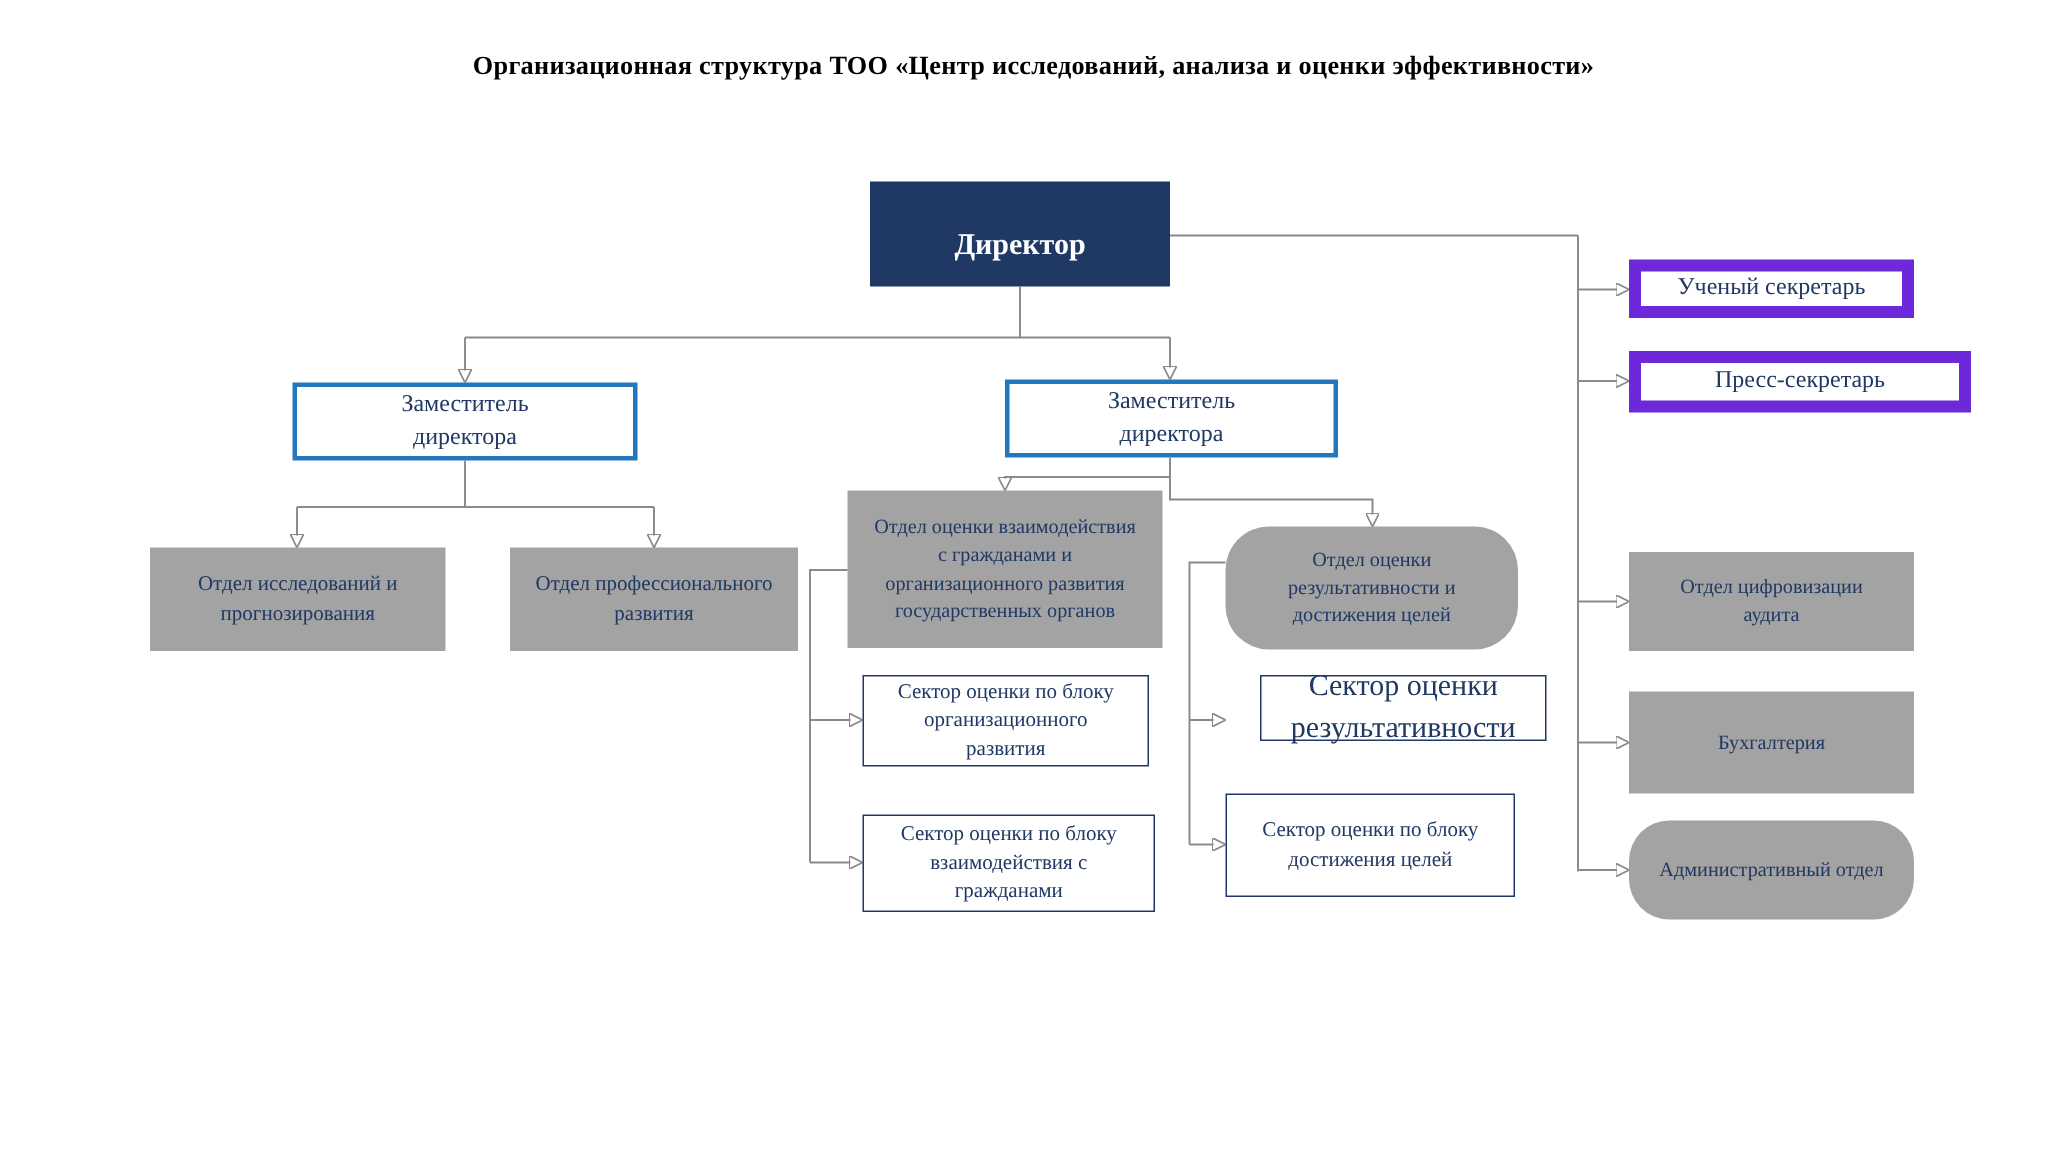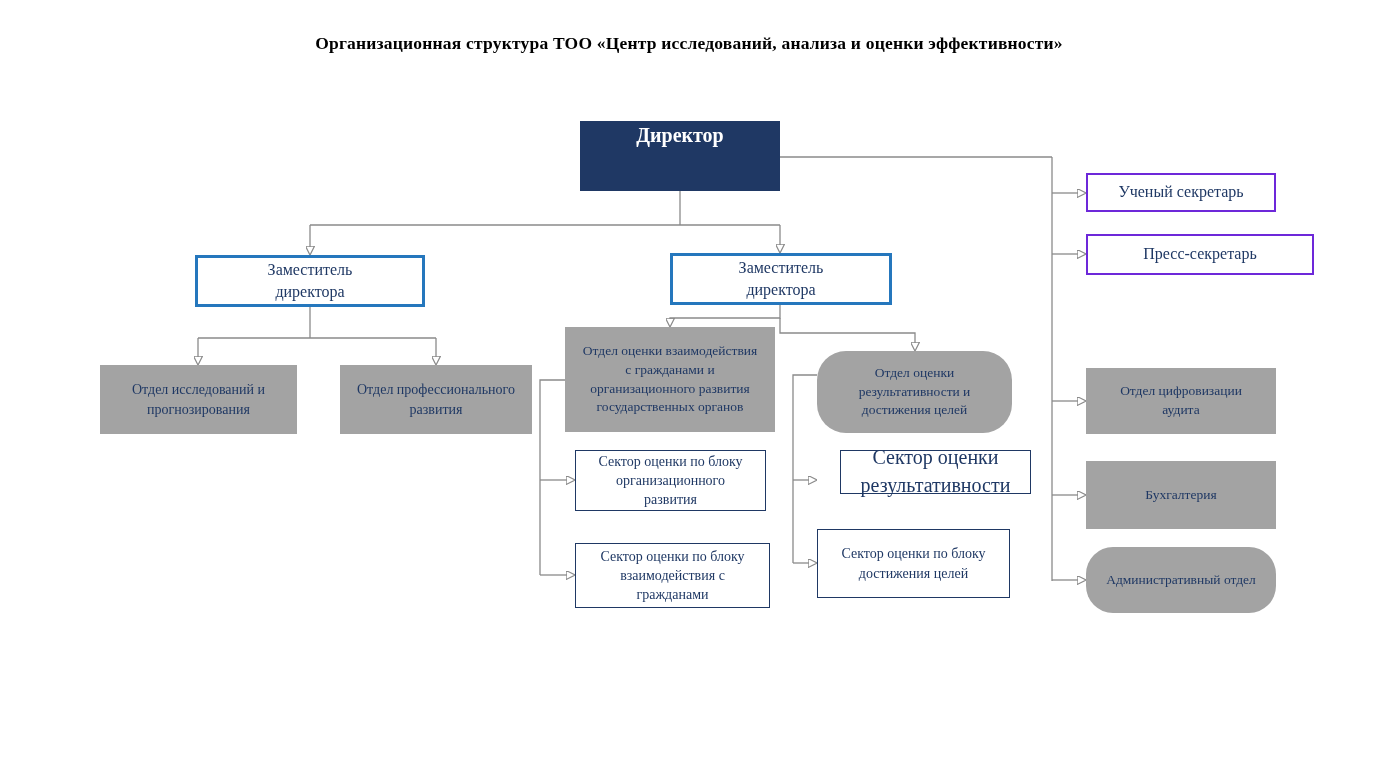--- a/index.html
+++ b/index.html
@@ -5,23 +5,23 @@
   html,body{margin:0;padding:0;background:#ffffff;}
   .canvas{position:relative;width:1378px;height:772px;background:#ffffff;overflow:hidden;
           font-family:"Liberation Serif", serif;}
   .title{position:absolute;left:0;top:33px;width:100%;text-align:center;
          font-weight:bold;font-size:17.5px;color:#000000;letter-spacing:.2px;}
   .box{position:absolute;box-sizing:border-box;display:flex;align-items:center;justify-content:center;
        text-align:center;color:#1F3864;white-space:pre-line;line-height:1.38;}
   .gold{background:#a3a3a3;}
   .navy{background:#1F3864;color:#ffffff;font-weight:bold;}
   .blue-border{background:#ffffff;border:3px solid #2577BD;}
-  .gold-border{background:#ffffff;border:2px solid #6d28d9;}
+  .gold-border{background:#ffffff;border:8px solid #6d28d9;}
   .navy-border{background:#ffffff;border:1.3px solid #1F3864;}
-  .top-text{align-items:flex-start;padding-top:1px;}
+  .top-text{align-items:flex-start;padding-top:29px;}
   svg.connectors{position:absolute;left:0;top:0;width:1378px;height:772px;pointer-events:none;}
   svg.connectors path{fill:none;stroke:#8a8a8a;stroke-width:1.3;}
 </style>
 </head>
 <body>
 
 <div class="canvas">
 
   <div class="title">Организационная структура ТОО «Центр исследований, анализа и оценки эффективности»</div>
 

